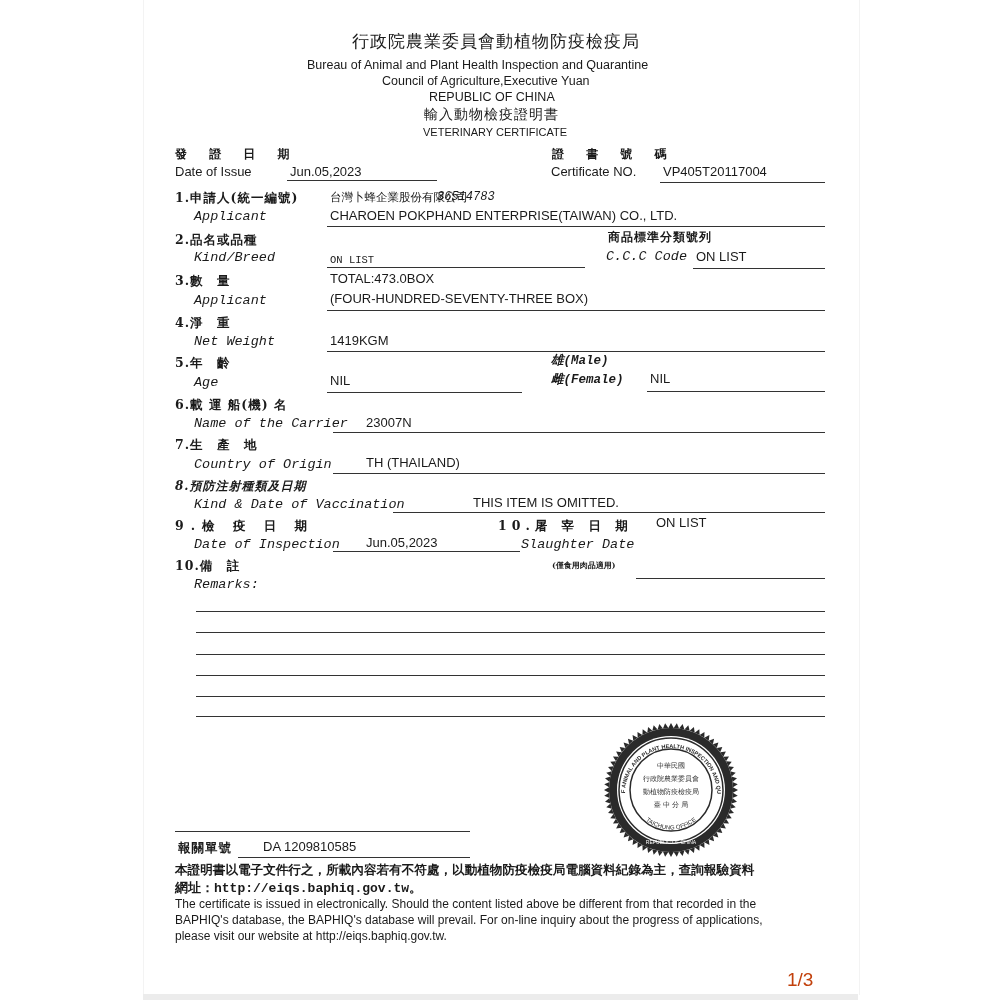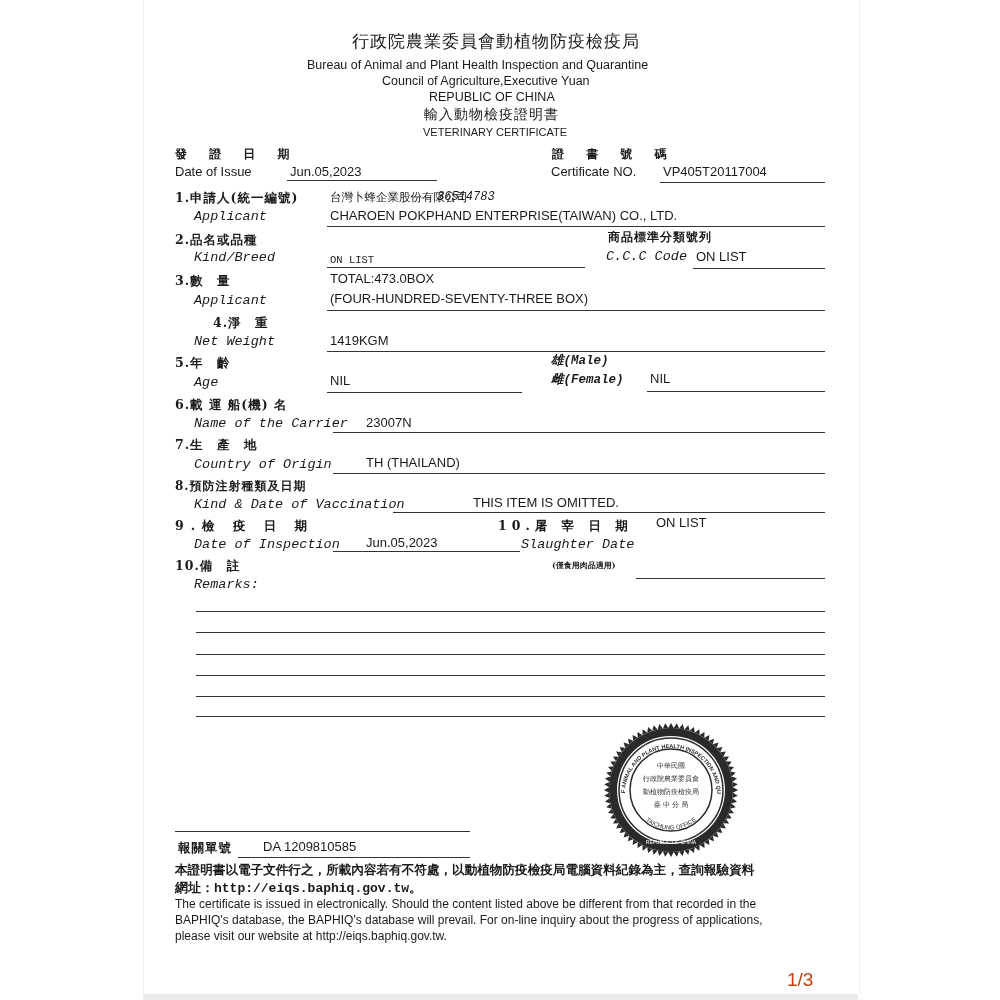--- a/index.html
+++ b/index.html
@@ -61,21 +61,21 @@
 <div class="abs mono" style="left:606px;top:249px;">C.C.C Code</div>
 <div class="abs val" style="left:696px;top:249px;">ON LIST</div>
 <div class="line" style="left:693px;top:268px;width:132px;"></div>
 
 <div class="abs zh" style="left:175px;top:273px;font-size:12.5px;">3.數　量</div>
 <div class="abs val" style="left:330px;top:271px;">TOTAL:473.0BOX</div>
 <div class="abs mono" style="left:194px;top:293px;">Applicant</div>
 <div class="abs val" style="left:330px;top:291px;">(FOUR-HUNDRED-SEVENTY-THREE BOX)</div>
 <div class="line" style="left:327px;top:310px;width:498px;"></div>
 
-<div class="abs zh" style="left:175px;top:315px;font-size:12.5px;margin-left:38px;">4.淨　重</div>
+<div class="abs zh" style="left:175px;top:315px;font-size:12.5px;">4.淨　重</div>
 <div class="abs mono" style="left:194px;top:334px;">Net Weight</div>
 <div class="abs val" style="left:330px;top:333px;">1419KGM</div>
 <div class="line" style="left:327px;top:351px;width:498px;"></div>
 
 <div class="abs zh" style="left:175px;top:355px;font-size:12.5px;">5.年　齡</div>
 <div class="abs mono" style="left:551px;top:352px;font-size:12.5px;font-weight:bold;">雄(Male)</div>
 <div class="abs mono" style="left:194px;top:375px;">Age</div>
 <div class="abs val" style="left:330px;top:373px;">NIL</div>
 <div class="line" style="left:327px;top:392px;width:195px;"></div>
 <div class="abs mono" style="left:551px;top:371px;font-size:12.5px;font-weight:bold;">雌(Female)</div>
@@ -85,21 +85,21 @@
 <div class="abs zh" style="left:175px;top:397px;font-size:12.5px;">6.載 運 船(機) 名</div>
 <div class="abs mono" style="left:194px;top:416px;">Name of the Carrier</div>
 <div class="abs val" style="left:366px;top:415px;">23007N</div>
 <div class="line" style="left:333px;top:432px;width:492px;"></div>
 
 <div class="abs zh" style="left:175px;top:437px;font-size:12.5px;">7.生　產　地</div>
 <div class="abs mono" style="left:194px;top:457px;">Country of Origin</div>
 <div class="abs val" style="left:366px;top:455px;">TH (THAILAND)</div>
 <div class="line" style="left:333px;top:473px;width:492px;"></div>
 
-<div class="abs zh" style="left:175px;top:478px;font-size:12px;">8.預防注射種類及日期</div>
+<div class="abs zh" style="left:175px;top:478px;font-size:12px;font-style:italic;">8.預防注射種類及日期</div>
 <div class="abs mono" style="left:194px;top:497px;">Kind &amp; Date of Vaccination</div>
 <div class="abs val" style="left:473px;top:495px;">THIS ITEM IS OMITTED.</div>
 <div class="line" style="left:393px;top:512px;width:432px;"></div>
 
 <div class="abs zh zh-sp" style="left:175px;top:518px;font-size:12.5px;letter-spacing:7px;">9.檢 疫 日 期</div>
 <div class="abs zh" style="left:498px;top:518px;font-size:12.5px;letter-spacing:5px;">10.屠 宰 日 期</div>
 <div class="abs val" style="left:656px;top:515px;">ON LIST</div>
 <div class="abs mono" style="left:194px;top:537px;">Date of Inspection</div>
 <div class="abs val" style="left:366px;top:535px;">Jun.05,2023</div>
 <div class="line" style="left:333px;top:551px;width:187px;"></div>

